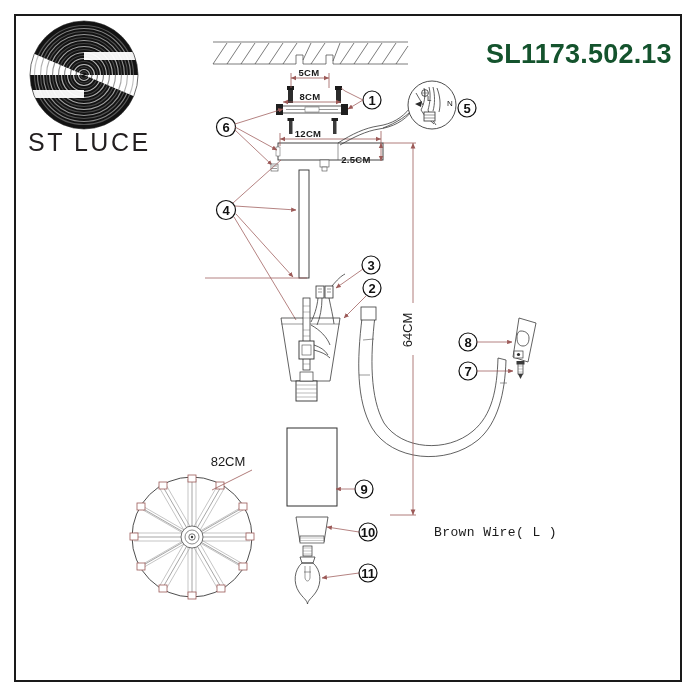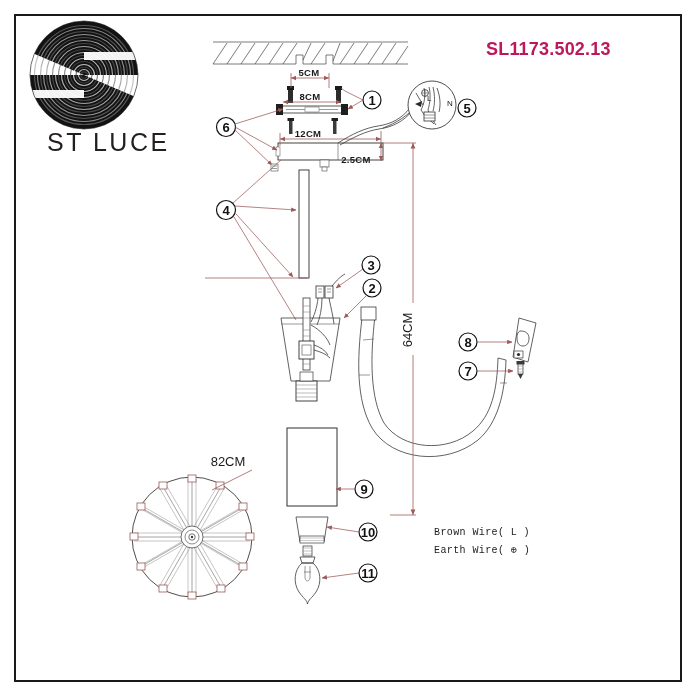--- a/index.html
+++ b/index.html
@@ -36,39 +36,38 @@
   .brand-wordmark {
     position: absolute;
     left: 28px;
     top: 128px;
     width: 180px;
     font-family: "Liberation Sans", sans-serif;
     font-size: 25px;
     letter-spacing: 2.5px;
     color: #231f20;
     font-weight: 400;
-    margin-left: 19px;
   }
   .product-code {
     position: absolute;
     left: 486px;
     top: 39px;
     font-family: "Liberation Sans", sans-serif;
-    font-size: 18px;
+    font-size: 27px;
     font-weight: bold;
-    color: #be185d;
+    color: #14532d;
     letter-spacing: 0.2px;
     white-space: nowrap;
   }
   .wire-legend {
     position: absolute;
     left: 434px;
     top: 524px;
     font-family: "Liberation Mono", monospace;
-    font-size: 10px;
+    font-size: 13px;
     color: #1a1a1a;
     line-height: 17.5px;
     letter-spacing: 0.4px;
   }
   .wire-legend div { white-space: pre; }
   svg text { font-family: "Liberation Sans", sans-serif; }
   .dimtext {
     font-size: 9.5px;
     fill: #1a1a1a;
     font-weight: bold;
@@ -502,16 +501,15 @@
       <text class="dimtext-lg" x="228" y="466" text-anchor="middle">82CM</text>
     </g>
   </svg>
 
   <div class="brand-wordmark">ST LUCE</div>
 
   <div class="product-code">SL1173.502.13</div>
 
   <div class="wire-legend">
     <div>Brown Wire( L )</div>
-    <div>Earth Wire( ⊕ )</div>
   </div>
 
 </div>
 
 </body></html>

